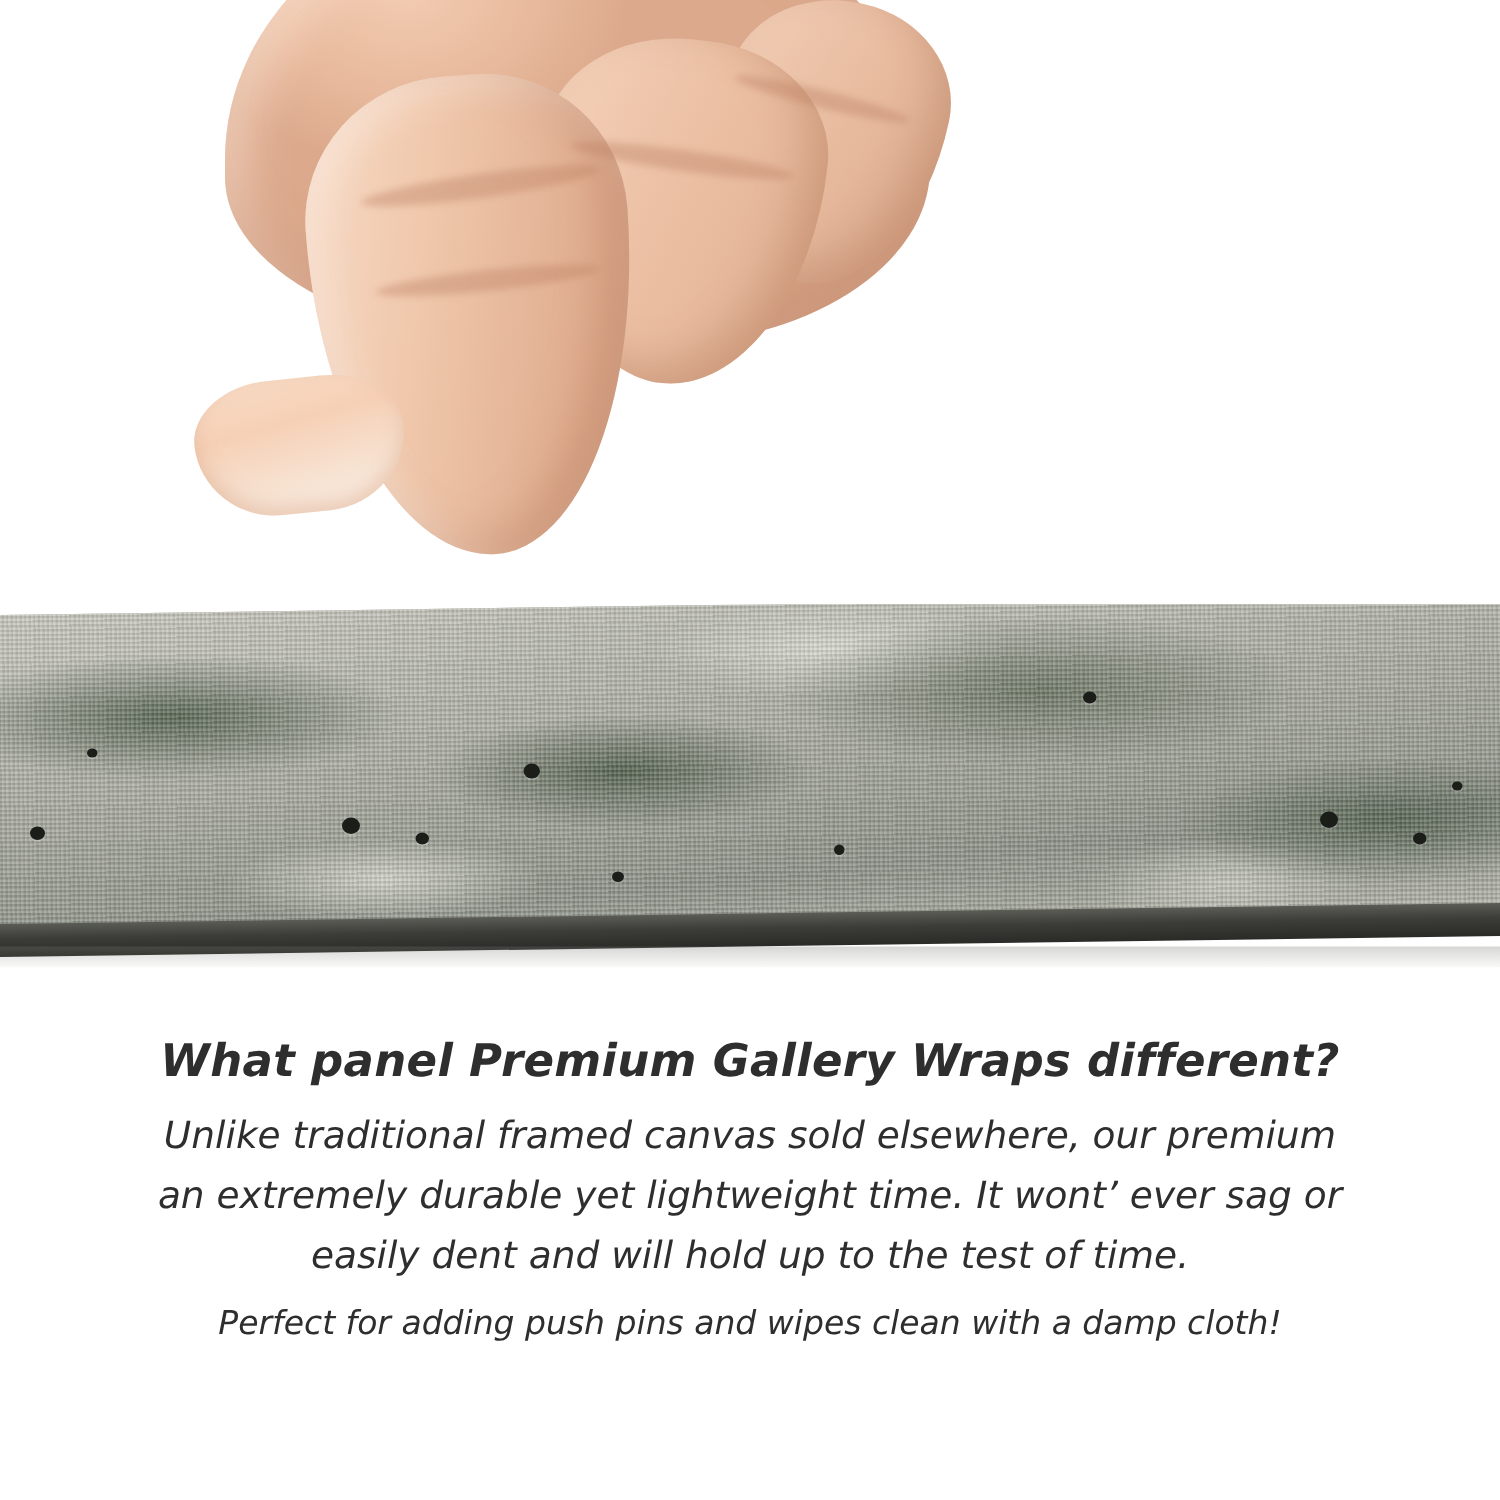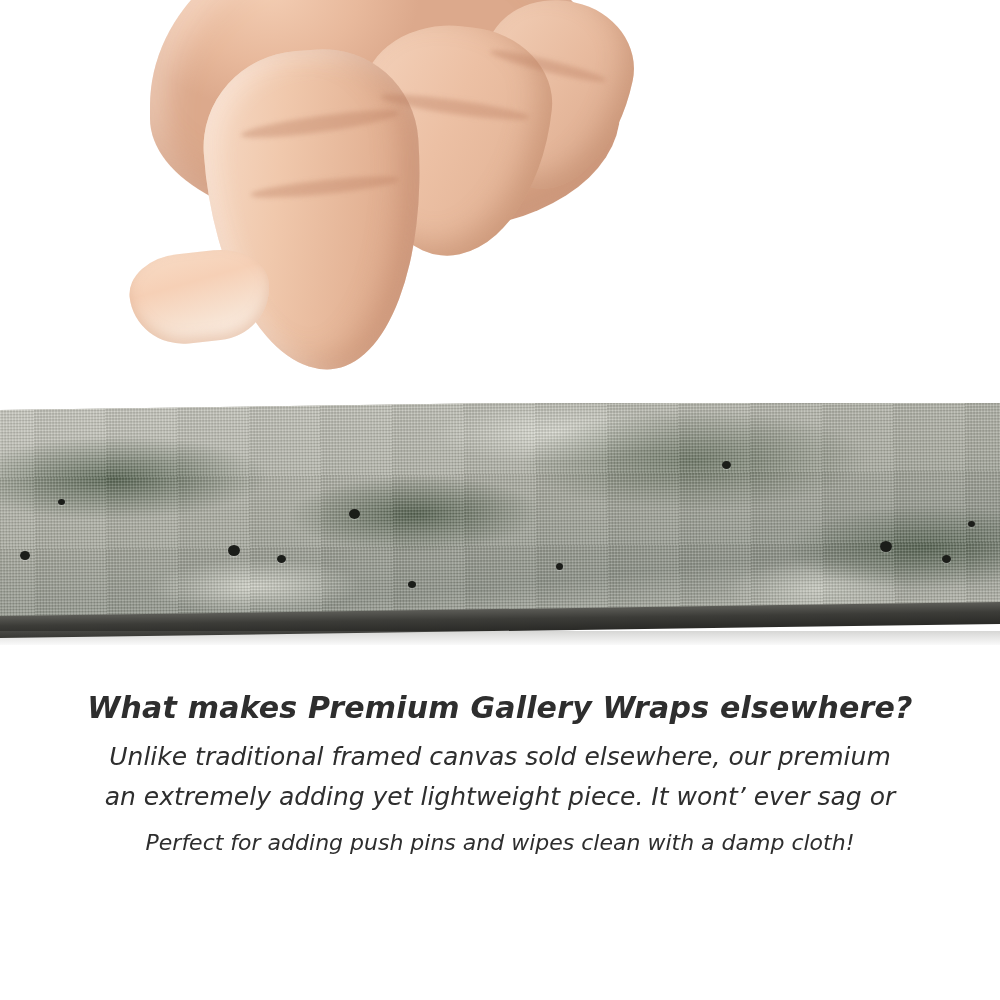--- a/index.html
+++ b/index.html
@@ -228,19 +228,20 @@
       <div class="speck" style="left:880px; top:138px; width:12px; height:11px;"></div>
       <div class="speck" style="left:942px; top:152px; width:9px; height:8px;"></div>
       <div class="speck" style="left:968px; top:118px; width:7px; height:6px;"></div>
 
       <div class="strip-bottom"></div>
       <div class="strip-shadow"></div>
     </div>
   </div>
 
   <div class="caption">
-    <div class="caption-heading">What makes Premium Gallery Wraps elsewhere?</div>
+    <div class="caption-heading">What panel Premium Gallery Wraps different?</div>
     <div class="caption-line">Unlike traditional framed canvas sold elsewhere, our premium</div>
-    <div class="caption-line">an extremely adding yet lightweight piece. It wont’ ever sag or</div>
+    <div class="caption-line">an extremely durable yet lightweight time. It wont’ ever sag or</div>
+    <div class="caption-line">easily dent and will hold up to the test of time.</div>
     <div class="caption-last">Perfect for adding push pins and wipes clean with a damp cloth!</div>
   </div>
 
 </div>
 
 </body></html>

